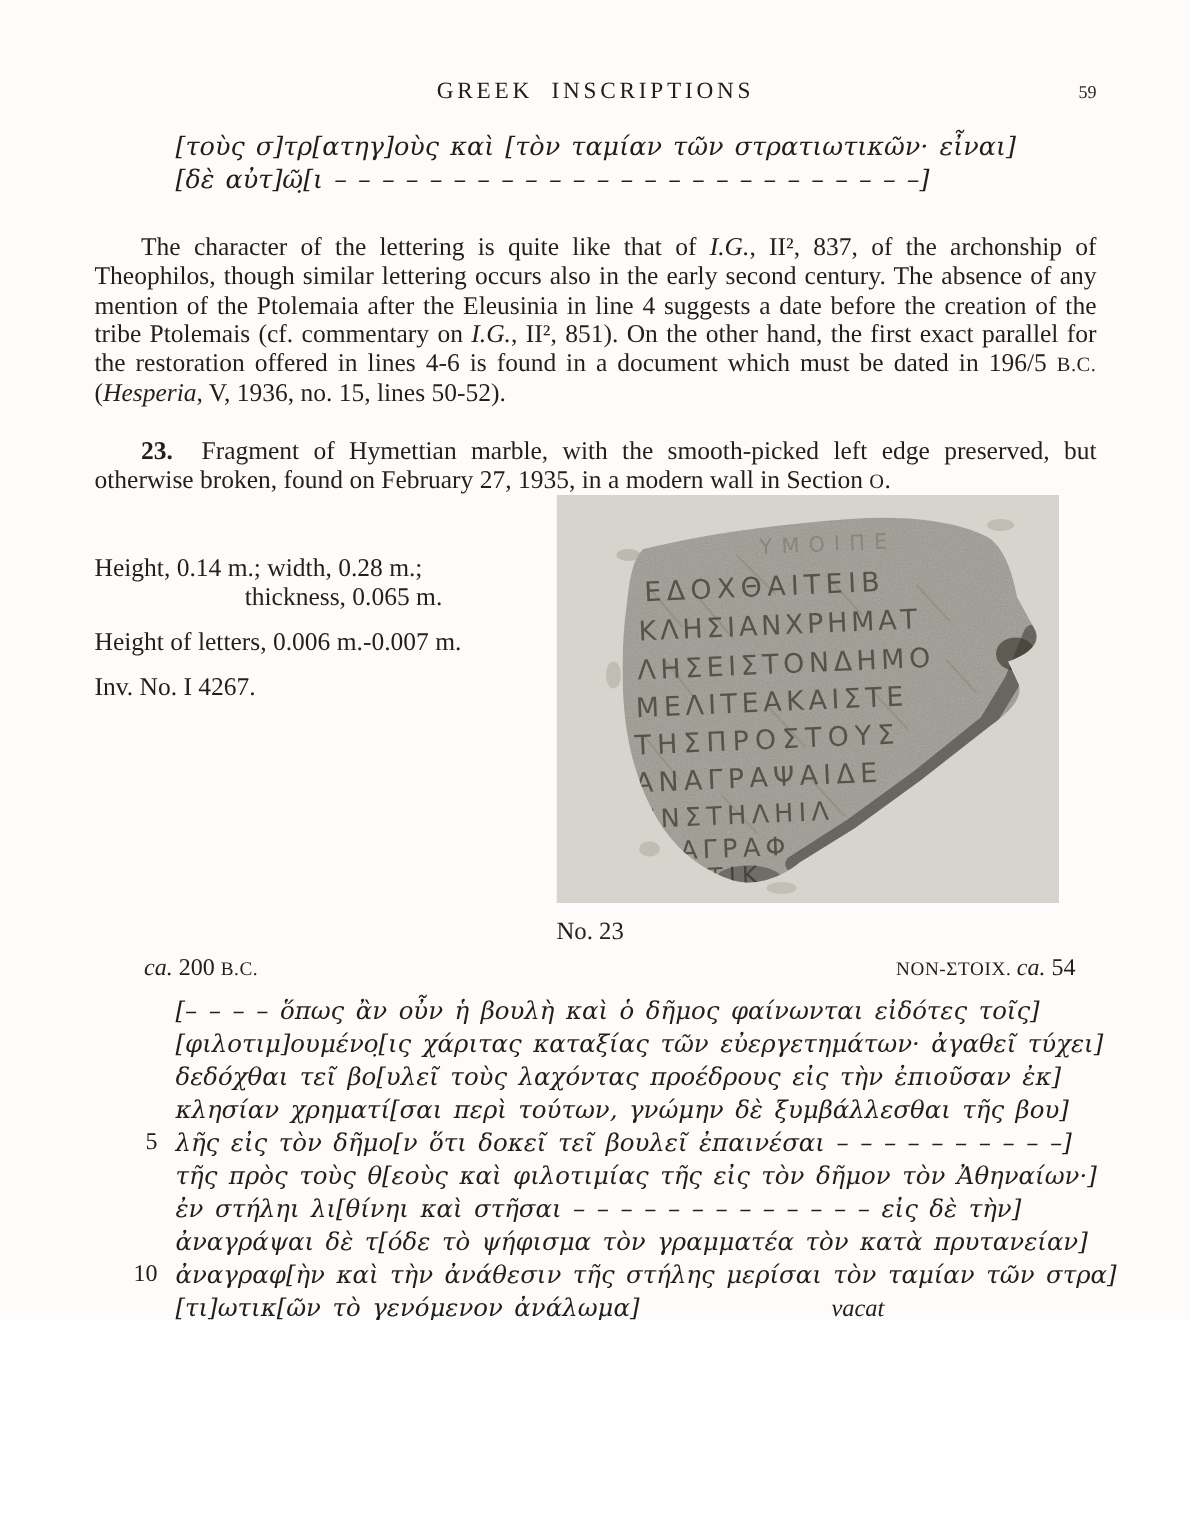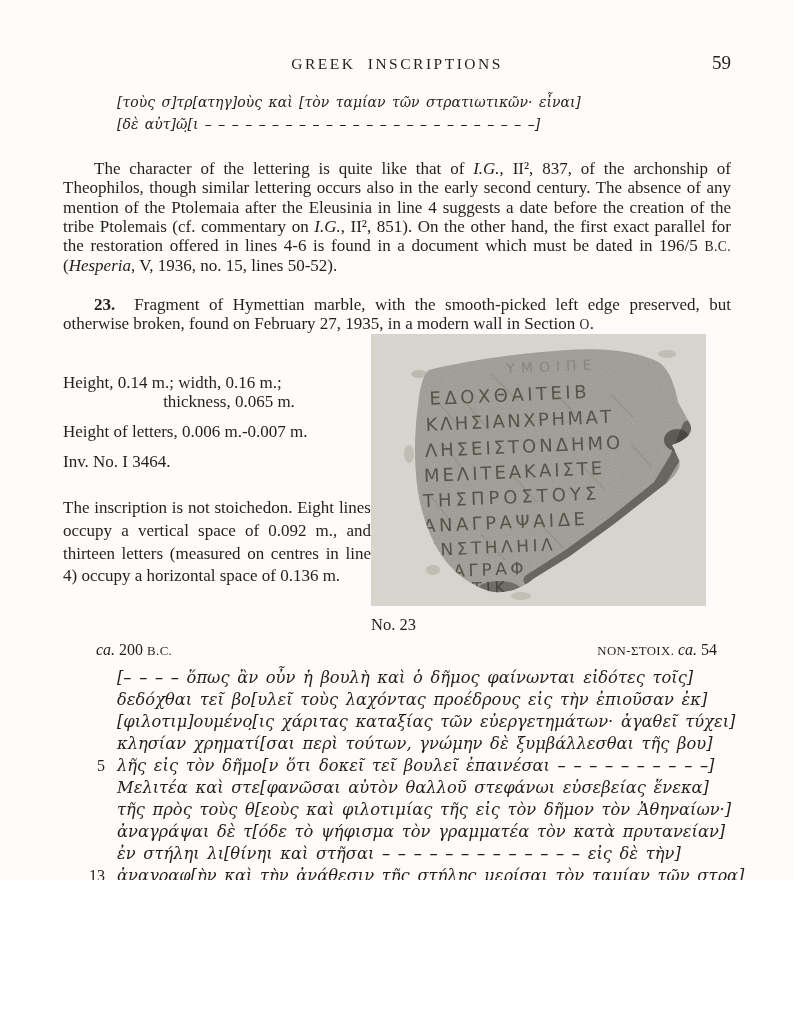--- a/index.html
+++ b/index.html
@@ -5,24 +5,24 @@
   html,body{margin:0;padding:0;background:#ffffff;}
   .page{
     width:794px;height:880px;box-sizing:border-box;position:relative;
     background:#fdfcfa;color:#211f1c;
     font-family:"Liberation Serif", serif;
     padding:52px 63px 0 63px;overflow:hidden;
   }
   
   .pageheader{display:grid;grid-template-columns:1fr auto 1fr;align-items:baseline;font-size:15.5px;}
   .running-title{grid-column:2;letter-spacing:2.5px;word-spacing:6px;}
-  .page-number{justify-self:end;font-size:19px;}
+  .page-number{justify-self:end;font-size:12px;}
   
   .greek{font-family:"DejaVu Serif", serif;font-style:italic;}
-  .top-greek{margin:17px 0 0 54px;font-size:14px;line-height:22px;white-space:nowrap;word-spacing:2px;}
+  .top-greek{margin:17px 0 0 54px;font-size:17px;line-height:22px;white-space:nowrap;word-spacing:2px;}
   
   .body-par{margin:24px 0 0 0;font-size:17px;line-height:19.3px;text-align:justify;text-indent:31px;}
   .p23{margin-top:19px;}
   .seg-italic{font-style:italic;}
   .seg-bold{font-weight:700;}
   .seg-smallcaps{font-size:0.8em;letter-spacing:0.4px;}
   
   .columns{display:flex;margin-top:0;}
   .left-col{width:308px;flex:none;padding-top:39px;}
   .meas{margin:0;font-size:17px;line-height:19px;}
@@ -57,25 +57,24 @@
     <div class="greek-line">[τοὺς σ]τρ[ατηγ]οὺς καὶ [τὸν ταμίαν τῶν στρατιωτικῶν· εἶναι]</div>
     <div class="greek-line">[δὲ αὐτ]ῶ̣[ι – – – – – – – – – – – – – – – – – – – – – – – – –]</div>
   </section>
 
   <p class="body-par"><span>The character of the lettering is quite like that of </span><span class="seg-italic">I.G.</span><span>, II², 837, of the archonship of Theophilos, though similar lettering occurs also in the early second century. The absence of any mention of the Ptolemaia after the Eleusinia in line 4 suggests a date before the creation of the tribe Ptolemais (cf. commentary on </span><span class="seg-italic">I.G.</span><span>, II², 851). On the other hand, the first exact parallel for the restoration offered in lines 4-6 is found in a document which must be dated in 196/5 </span><span class="seg-smallcaps">B.C.</span><span> (</span><span class="seg-italic">Hesperia</span><span>, V, 1936, no. 15, lines 50-52).</span></p>
 
   <p class="body-par p23"><span class="seg-bold">23.</span><span>&nbsp; Fragment of Hymettian marble, with the smooth-picked left edge preserved, but otherwise broken, found on February 27, 1935, in a modern wall in Section </span><span class="seg-smallcaps">O</span><span>.</span></p>
 
   <section class="columns">
     <div class="left-col">
-      <p class="meas">Height, 0.14 m.; width, 0.16 m.;</p>
+      <p class="meas">Height, 0.14 m.; width, 0.28 m.;</p>
       <p class="meas meas-indent">thickness, 0.065 m.</p>
       <p class="meas meas-gap">Height of letters, 0.006 m.-0.007 m.</p>
-      <p class="meas meas-gap">Inv. No. I 3464.</p>
-      <p class="note">The inscription is not stoichedon. Eight lines occupy a vertical space of 0.092 m., and thirteen letters (measured on centres in line 4) occupy a horizontal space of 0.136 m.</p>
+      <p class="meas meas-gap">Inv. No. I 4267.</p>
     </div>
 
     <figure class="photo-col photo-fig">
       <svg width="335" height="272" viewBox="0 0 335 272" xmlns="http://www.w3.org/2000/svg">
         <defs>
           <clipPath id="stoneClip">
             <path d="M 58 36 C 95 27 140 20 196 16 C 238 13 272 19 289 29 C 299 37 304 52 307 68 L 319 90 C 323 99 315 106 301 111 L 308 126 C 311 135 303 144 289 154 L 243 190 L 199 222 L 162 245 C 150 255 133 261 118 257 C 99 251 83 239 71 222 C 59 204 51 182 47 158 C 43 132 43 99 47 72 C 49 53 52 41 58 36 Z"></path>
           </clipPath>
           <filter id="grain">
             <feTurbulence type="fractalNoise" baseFrequency="0.85" numOctaves="2" stitchTiles="stitch"></feTurbulence>
@@ -131,25 +130,24 @@
     </figure>
   </section>
 
   <div class="date-row">
     <div class="date-left"><span class="seg-italic">ca.</span><span> 200 </span><span class="seg-smallcaps">B.C.</span></div>
     <div class="date-right"><span class="seg-smallcaps">NON-ΣΤΟΙΧ. </span><span class="seg-italic">ca.</span><span> 54</span></div>
   </div>
 
   <section class="inscription greek">
     <div class="iline"><span class="lnum"></span><span class="ltext">[– – – – ὅπως ἂν οὖν ἡ βουλὴ καὶ ὁ δῆμος φαίνωνται εἰδότες τοῖς]</span></div>
+    <div class="iline"><span class="lnum"></span><span class="ltext">[φιλοτιμ]ουμένο̣[ις χάριτας καταξίας τῶν εὐεργετημάτων· ἀγαθεῖ τύχει]</span></div>
     <div class="iline"><span class="lnum"></span><span class="ltext">δεδόχθαι τεῖ βο[υλεῖ τοὺς λαχόντας προέδρους εἰς τὴν ἐπιοῦσαν ἐκ]</span></div>
-    <div class="iline"><span class="lnum"></span><span class="ltext">[φιλοτιμ]ουμένο̣[ις χάριτας καταξίας τῶν εὐεργετημάτων· ἀγαθεῖ τύχει]</span></div>
     <div class="iline"><span class="lnum"></span><span class="ltext">κλησίαν χρηματί[σαι περὶ τούτων, γνώμην δὲ ξυμβάλλεσθαι τῆς βου]</span></div>
     <div class="iline"><span class="lnum">5</span><span class="ltext">λῆς εἰς τὸν δῆμο[ν ὅτι δοκεῖ τεῖ βουλεῖ ἐπαινέσαι – – – – – – – – – –]</span></div>
-    <div class="iline"><span class="lnum"></span><span class="ltext">Μελιτέα καὶ στε[φανῶσαι αὐτὸν θαλλοῦ στεφάνωι εὐσεβείας ἕνεκα]</span></div>
     <div class="iline"><span class="lnum"></span><span class="ltext">τῆς πρὸς τοὺς θ[εοὺς καὶ φιλοτιμίας τῆς εἰς τὸν δῆμον τὸν Ἀθηναίων·]</span></div>
+    <div class="iline"><span class="lnum"></span><span class="ltext">ἐν στήληι λι[θίνηι καὶ στῆσαι – – – – – – – – – – – – – εἰς δὲ τὴν]</span></div>
     <div class="iline"><span class="lnum"></span><span class="ltext">ἀναγράψαι δὲ τ[όδε τὸ ψήφισμα τὸν γραμματέα τὸν κατὰ πρυτανείαν]</span></div>
-    <div class="iline"><span class="lnum"></span><span class="ltext">ἐν στήληι λι[θίνηι καὶ στῆσαι – – – – – – – – – – – – – εἰς δὲ τὴν]</span></div>
-    <div class="iline"><span class="lnum">13</span><span class="ltext">ἀναγραφ[ὴν καὶ τὴν ἀνάθεσιν τῆς στήλης μερίσαι τὸν ταμίαν τῶν στρα]</span></div>
+    <div class="iline"><span class="lnum">10</span><span class="ltext">ἀναγραφ[ὴν καὶ τὴν ἀνάθεσιν τῆς στήλης μερίσαι τὸν ταμίαν τῶν στρα]</span></div>
     <div class="iline"><span class="lnum"></span><span class="ltext">[τι]ωτικ[ῶν τὸ γενόμενον ἀνάλωμα]</span><span class="vacat">vacat</span></div>
   </section>
 
 </div>
 
 </body></html>

